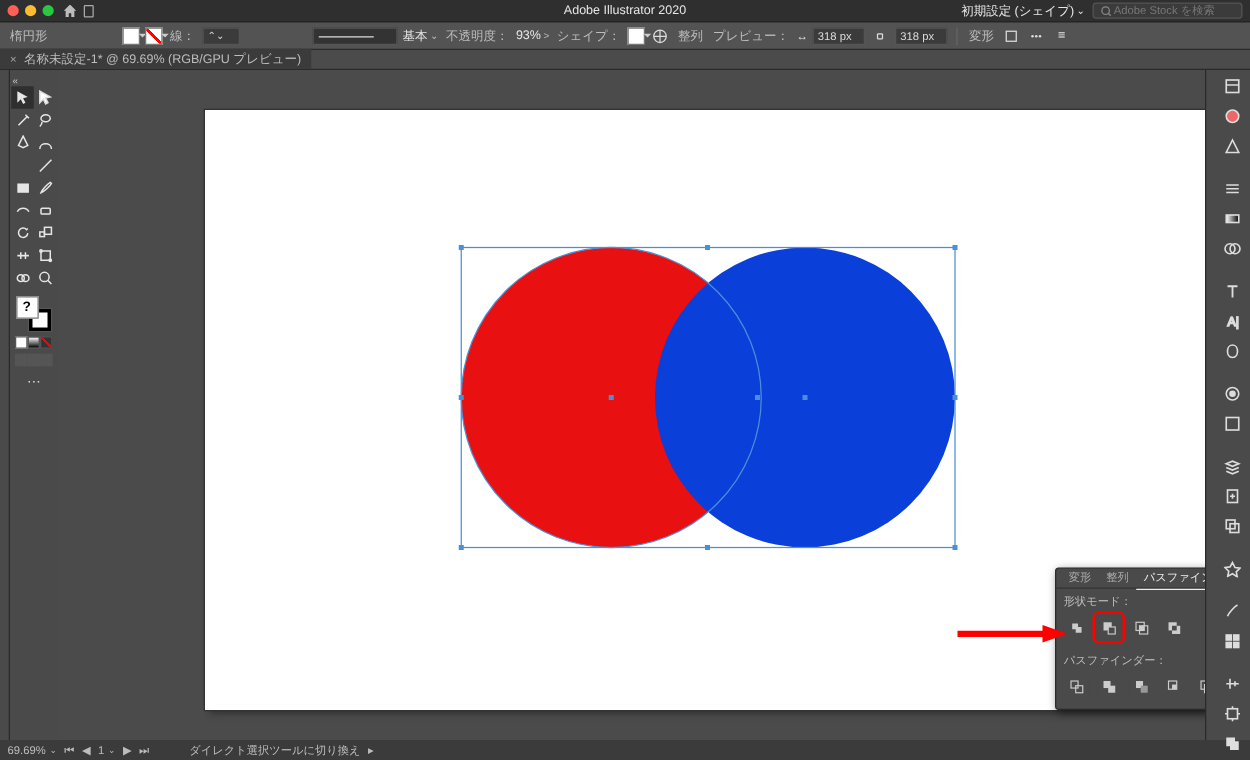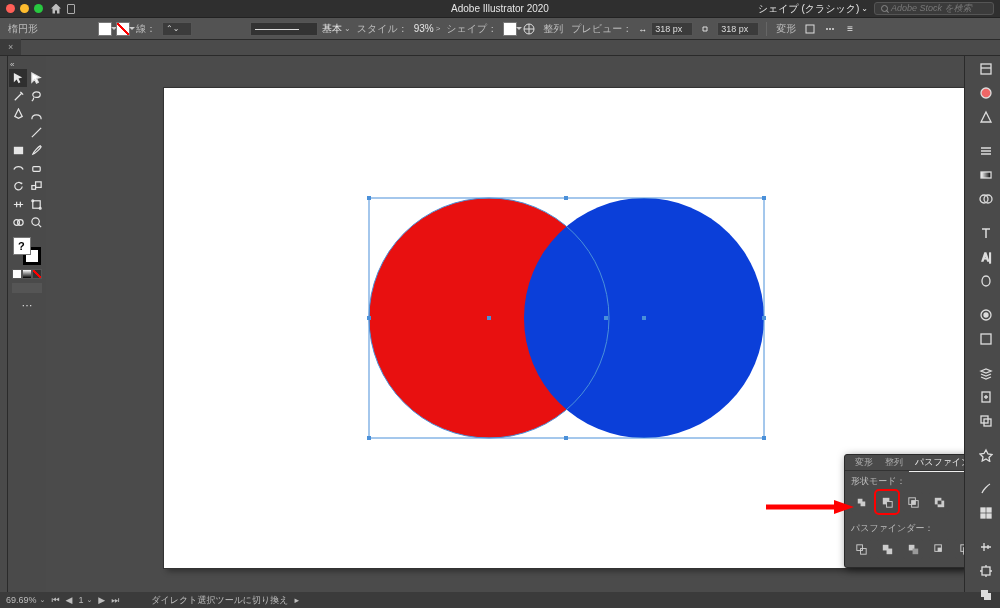--- a/index.html
+++ b/index.html
@@ -24,21 +24,21 @@
   .tl.red{background:#ff5f57;} .tl.yellow{background:#febc2e;} .tl.green{background:#28c840;}
   .titlebar .home-ic{width:10px;height:10px;background:#bdbdbd;clip-path:polygon(50% 0,100% 50%,85% 50%,85% 100%,60% 100%,60% 70%,40% 70%,40% 100%,15% 100%,15% 50%,0 50%);margin-right:6px;}
   .titlebar .file-ic{width:8px;height:10px;border:1px solid #aaa;border-radius:1px;margin-right:6px;position:relative;}
   .titlebar .appname{position:absolute;left:50%;transform:translateX(-50%);font-size:10px;color:var(--text);}
   .titlebar .right{margin-left:auto;display:flex;align-items:center;gap:6px;}
   .workspace-dd{display:flex;align-items:center;gap:2px;color:#e6e6e6;font-size:10px;}
   .workspace-dd .chev{font-size:8px;}
   .searchbox{display:flex;align-items:center;gap:3px;background:#3b3b3b;border:1px solid #555;border-radius:3px;padding:1px 6px;width:120px;height:13px;}
   .search-ic{width:7px;height:7px;border:1px solid #888;border-radius:50%;position:relative;}
   .search-ic::after{content:"";position:absolute;width:3px;height:1px;background:#888;bottom:-1px;right:-2px;transform:rotate(45deg);}
-  .searchbox .ph{font-size:9px;color:#777;font-style:italic;}
+  .searchbox .ph{font-size:9px;color:#777;}
 
   
   .controlbar{height:22px;background:var(--bg-toolbar);display:flex;align-items:center;padding:0 6px;gap:4px;font-size:10px;color:var(--text);border-bottom:1px solid var(--border);}
   .cb-lbl{font-size:10px;color:var(--text-dim);margin:0 2px;}
   .swatch{width:14px;height:14px;border:1px solid #777;background:#fff;position:relative;}
   .swatch .arr{position:absolute;right:-6px;top:4px;border:3px solid transparent;border-top-color:#ccc;}
   .swatch.none::after{content:"";position:absolute;inset:0;background:linear-gradient(45deg,transparent 44%,red 44%,red 56%,transparent 56%);}
   .num-field{width:30px;height:14px;background:var(--bg-dark);border:1px solid #555;color:#ddd;font-size:9px;display:flex;align-items:center;padding:0 3px;}
   .stroke-style{width:68px;height:14px;border:1px solid #555;background:#333;position:relative;}
   .stroke-style::before{content:"";position:absolute;left:4px;right:18px;top:6px;height:1px;background:#ddd;}
@@ -115,21 +115,21 @@
   <div class="traffic">
     <div class="tl red"></div>
     <div class="tl yellow"></div>
     <div class="tl green"></div>
   </div>
   <div class="home-ic"></div>
   <div class="file-ic"></div>
   <div class="appname">Adobe Illustrator 2020</div>
   <div class="right">
     <div class="workspace-dd">
-      <span>シェイプ (クラシック)</span>
+      <span>初期設定 (シェイプ)</span>
       <span class="chev">⌄</span>
     </div>
     <div class="searchbox">
       <div class="search-ic"></div>
       <span class="ph">Adobe Stock を検索</span>
     </div>
   </div>
 </div>
 
 <div class="controlbar">
@@ -145,21 +145,21 @@
   <div class="num-field">
     <span style="font-size:8px">⌃⌄</span>
     <span></span>
   </div>
   <div style="width:50px"></div>
   <div class="stroke-style"></div>
   <div class="dd-field">
     <span>基本</span>
       <span class="chev">⌄</span>
   </div>
-  <span class="cb-lbl">スタイル：</span>
+  <span class="cb-lbl">不透明度：</span>
   <div class="dd-field">
     <span>93%</span>
     <span class="chev">&gt;</span>
   </div>
   <span class="cb-lbl">シェイプ：</span>
   <div class="swatch">
       <div class="arr"></div>
     </div>
   <div class="cb-btn">
     <svg viewBox="0 0 12 12">
@@ -194,20 +194,21 @@
         <circle cx="6" cy="6" r="1" fill="#ddd"></circle>
         <circle cx="9" cy="6" r="1" fill="#ddd"></circle>
       </svg>
     </div>
   <div class="cb-btn">≡</div>
 </div>
 
 <div class="doctabs">
   <div class="doctab">
     <span class="x">×</span>
+    <span>名称未設定-1* @ 69.69% (RGB/GPU プレビュー)</span>
   </div>
 </div>
 
 <div class="mainrow">
   <div class="edge"></div>
 
   <div class="tools">
     <div style="align-self:flex-start;margin-left:2px;font-size:8px;color:#ccc">«</div>
     <div class="tool-grid">
       <div class="tool sel fill">

